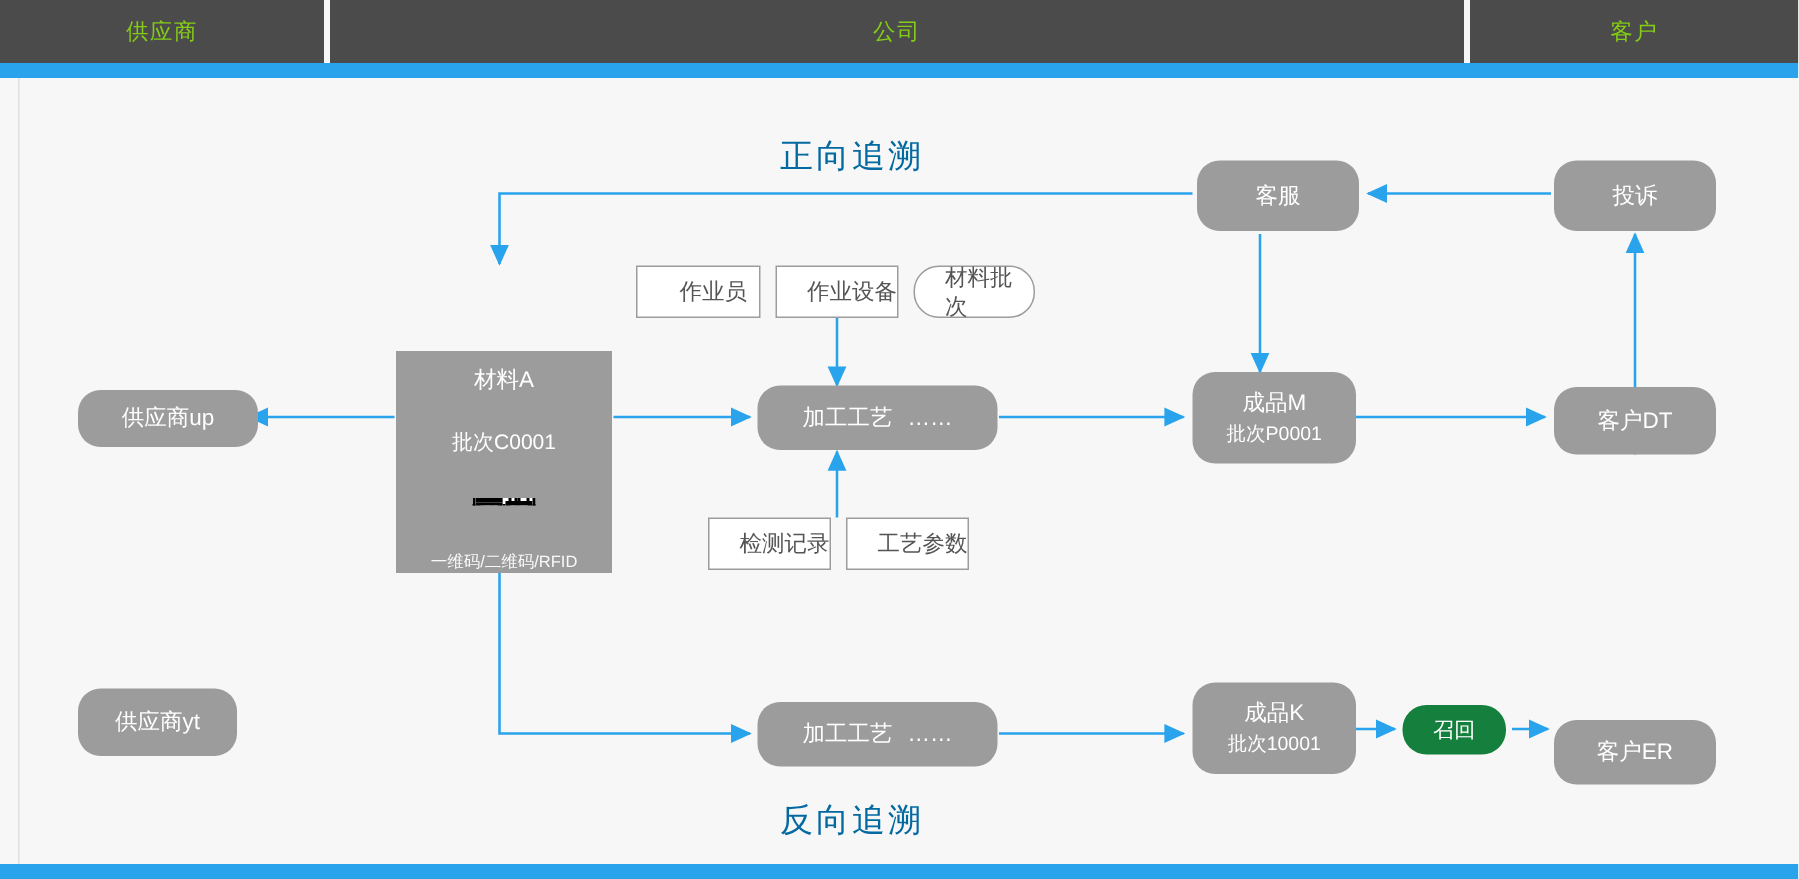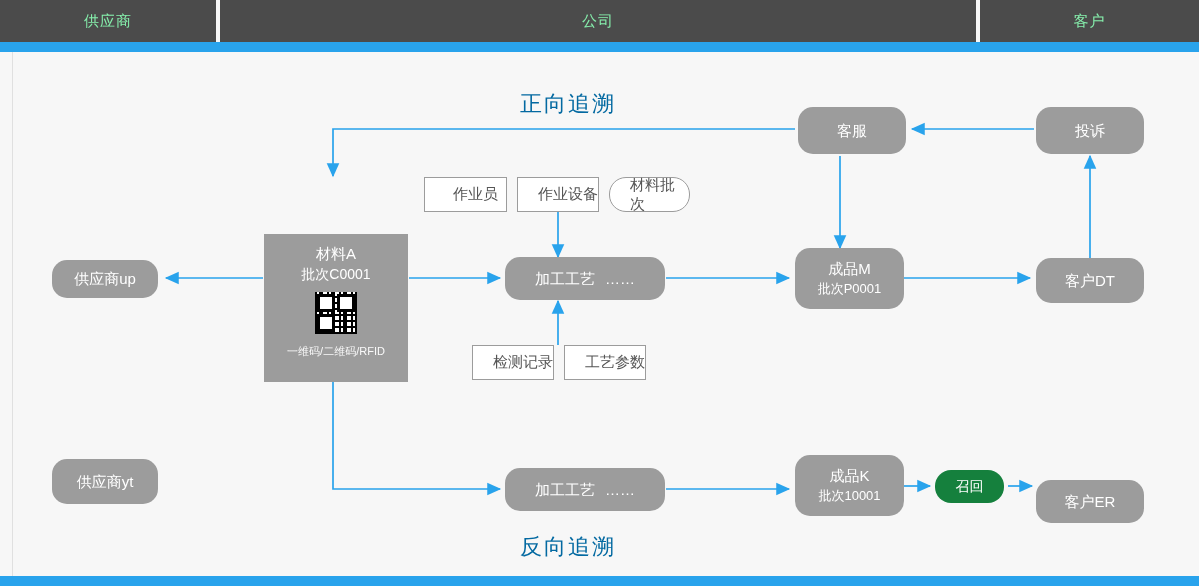--- a/index.html
+++ b/index.html
@@ -24,21 +24,21 @@
     top: 0;
     left: 0;
     width: 1199px;
     height: 42px;
   }
   .header-cell {
     position: absolute;
     top: 0;
     height: 42px;
     background: #4b4b4b;
-    color: #86efac;
+    color: #84cc16;
     font-size: 15px;
     display: flex;
     align-items: center;
     justify-content: center;
     letter-spacing: 1px;
   }
   .header-cell .caret {
     position: absolute;
     bottom: -9px;
     left: 50%;
@@ -116,20 +116,21 @@
     top: 182px;
     width: 144px;
     height: 148px;
     background: #9c9c9c;
     color: #ffffff;
     box-sizing: border-box;
     display: flex;
     flex-direction: column;
     align-items: center;
     padding-top: 10px;
+    gap: 20px;
   }
   .material-card .t1 { font-size: 15px; line-height: 20px; }
   .material-card .t2 { font-size: 14px; line-height: 20px; }
   .qr {
     width: 42px;
     height: 42px;
     margin-top: 8px;
     background-color: #ffffff;
     background-image:
       linear-gradient(90deg, #000 2px, transparent 2px),
@@ -250,21 +251,21 @@
 
         <path d="M903,434 L930,434" marker-end="url(#arrB)"></path>
 
         <path d="M1008,434 L1032,434" marker-end="url(#arrB)"></path>
       </g>
     </svg>
 
     <div class="flow-label" style="left:520px; top:37px;">正向追溯</div>
     <div class="flow-label" style="left:520px; top:480px;">反向追溯</div>
 
-    <div class="node" style="left:52px; top:208px; width:106px; height:38px;">
+    <div class="node" style="left:52px; top:208px; width:120px; height:38px;">
       <span>供应商up</span>
     </div>
     <div class="node" style="left:52px; top:407px; width:106px; height:45px;">
       <span>供应商yt</span>
     </div>
 
     <div class="material-card">
       <div class="t1">材料A</div>
       <div class="t2">批次C0001</div>
       <div class="qr">

